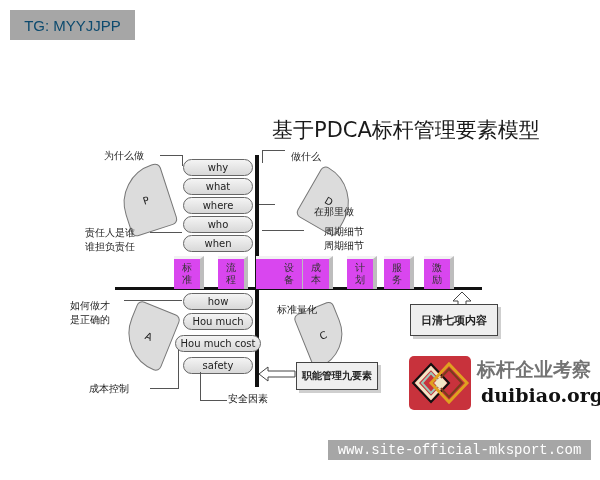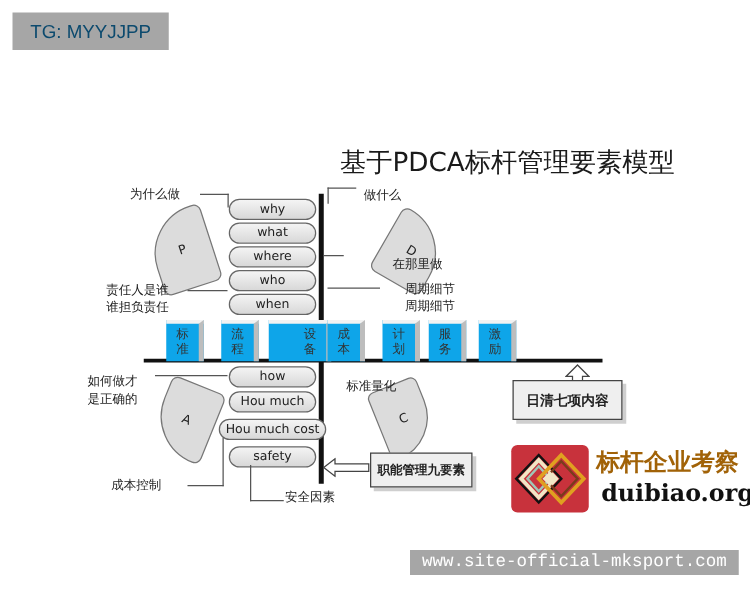--- a/index.html
+++ b/index.html
@@ -27,40 +27,40 @@
     background: linear-gradient(#f4f4f4, #d8d8d8);
     font-size: 10px; color: #222; display: flex; align-items: center; justify-content: center;
     white-space: nowrap;
   }
   .label { position: absolute; font-size: 10px; color: #222; line-height: 13px; white-space: nowrap; }
   .arc {
     position: absolute; background: #dcdcdc; border: 1px solid #777;
     font-size: 10px; display: flex; align-items: center; justify-content: center; color: #222;
   }
   .cube {
-    position: absolute; width: 26px; height: 30px; background: #0ea5e9;
+    position: absolute; width: 26px; height: 30px; background: #d946ef;
     border-right: 4px solid #bdbdbd; border-top: 3px solid #f2f2f2;
     font-size: 10px; line-height: 12px; text-align: center; color: #333;
-    display: flex; align-items: center; justify-content: center; writing-mode: horizontal-tb;
+    display: flex; align-items: center; justify-content: center; writing-mode: horizontal-tb; margin-left: 41px;
   }
   .cube span { display: block; width: 12px; word-break: break-all; }
   .box {
     position: absolute; border: 1px solid #444; background: #efefef;
     box-shadow: 3px 3px 0 #cfcfcf;
     font-size: 11px; font-weight: bold; display: flex; align-items: center; justify-content: center;
     white-space: nowrap;
   }
   .connector { position: absolute; border-color: #555; border-style: solid; border-width: 0; }
   .logo-icon {
     left: 409px; top: 356px; width: 62px; height: 54px; border-radius: 5px;
     background: #c8323c;
   }
   .logo-cn {
     left: 477px; top: 357px; font-family: "DejaVu Serif", "Liberation Serif", serif;
-    font-size: 19px; font-weight: bold; color: #a16207; white-space: nowrap;
+    font-size: 19px; font-weight: bold; color: #737373; white-space: nowrap;
   }
   .logo-en {
     left: 481px; top: 384px; font-family: "DejaVu Serif", "Liberation Serif", serif;
     font-size: 19px; font-weight: bold; color: #111; white-space: nowrap;
   }
   .url-badge {
     left: 328px; top: 440px; width: 263px; height: 20px; background: #a6a6a6;
     color: #fff; font-size: 14px; display: flex; align-items: center; justify-content: center;
     font-family: "Liberation Mono", "DejaVu Sans Mono", monospace; white-space: nowrap;
   }

